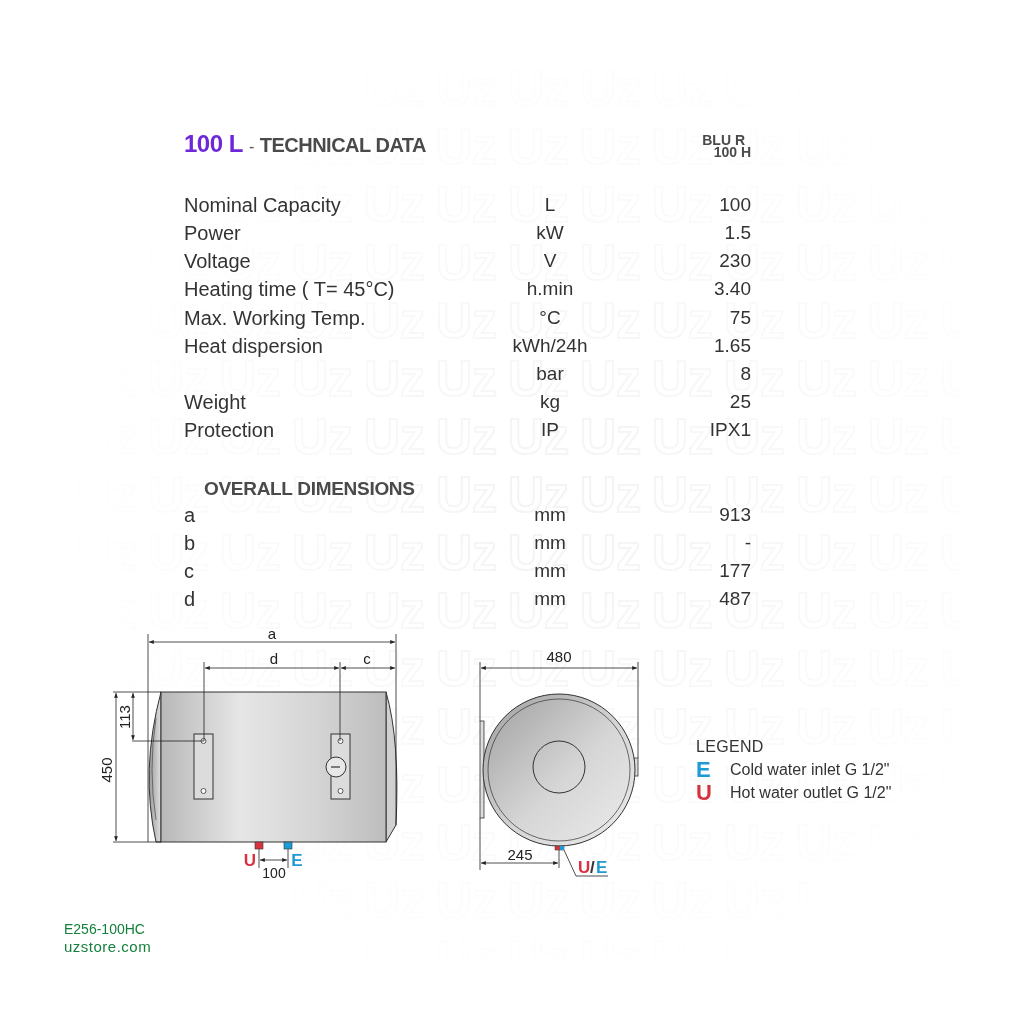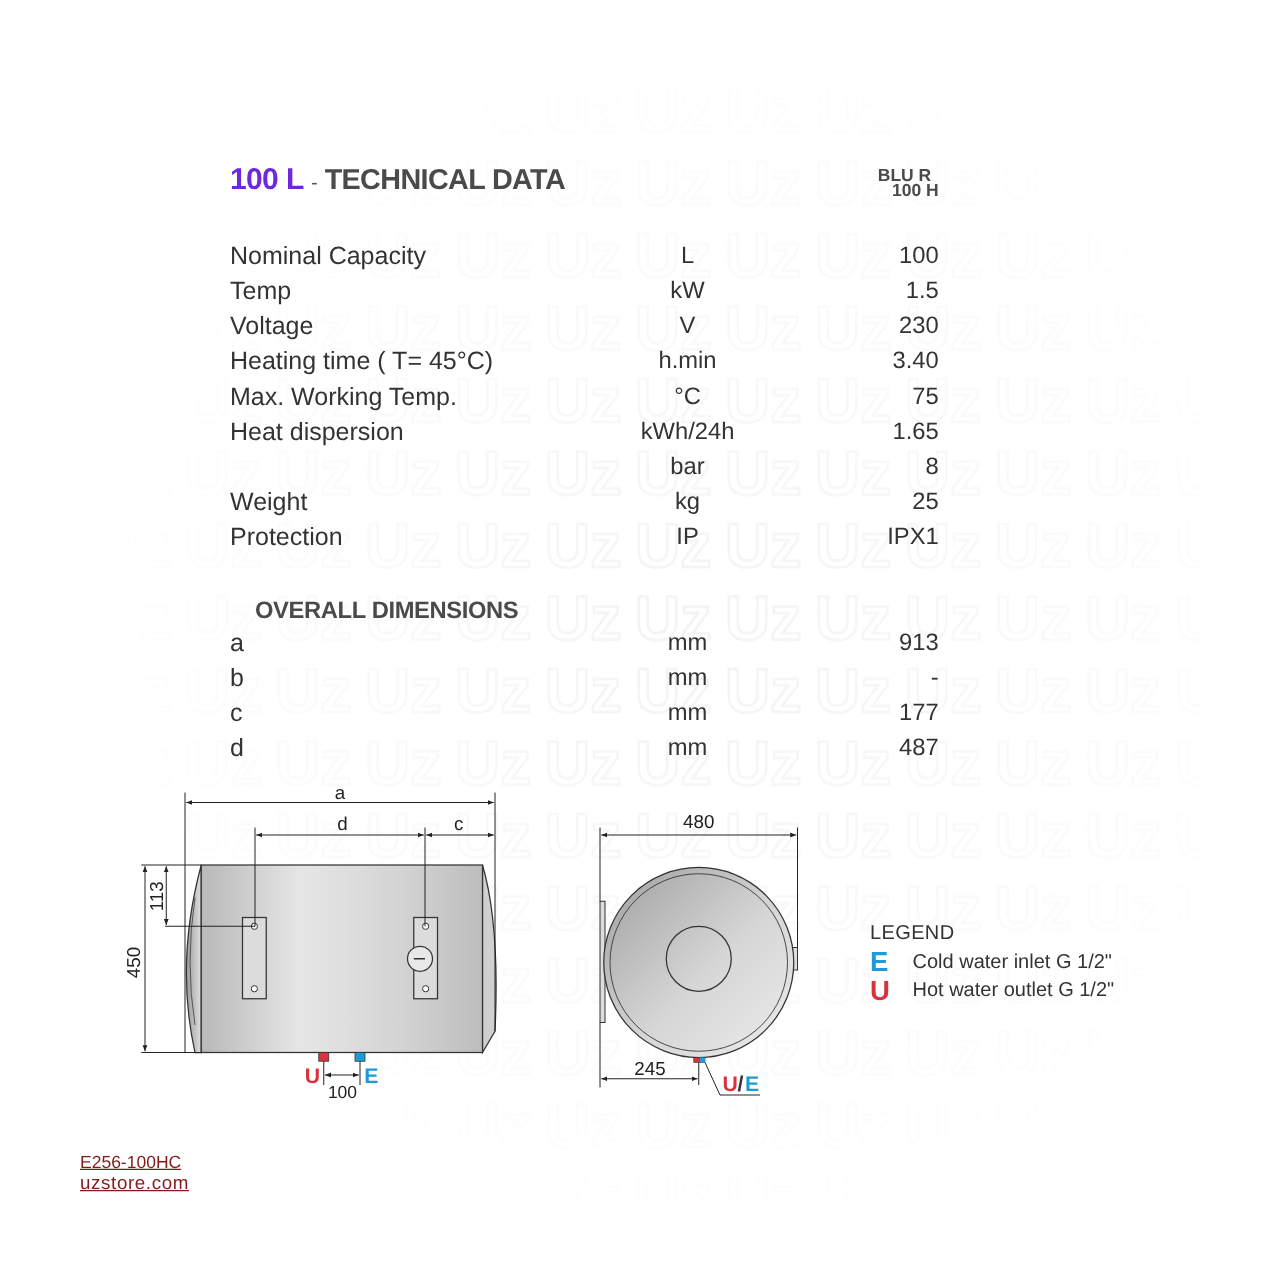--- a/index.html
+++ b/index.html
@@ -5,35 +5,35 @@
     html, body { margin: 0; padding: 0; }
     body {
       width: 1023px; height: 1023px; background: #ffffff; position: relative; overflow: hidden;
       font-family: "Liberation Sans", sans-serif; color: #3a3a3a;
     }
     .watermark { position: absolute; left: 0; top: 0; width: 1023px; height: 1023px; pointer-events: none; }
     .abs { position: absolute; }
     .title-wrap { left: 184px; top: 130px; font-size: 24px; font-weight: bold; letter-spacing: -0.5px; }
     .title-cap { color: #6d28d9; }
     .title-sep { color: #555; font-size: 16px; font-weight: normal; margin: 0 6px 0 6px; }
-    .title-rest { color: #4a4a4a; font-size: 23px; }
+    .title-rest { color: #4a4a4a; font-size: 20px; }
     .model { right: 272px; text-align: right; font-size: 14px; font-weight: bold; color: #4a4a4a; line-height: 22px; margin-left: 44px; }
     .model-1 { top: 129px; right: 278px; }
     .model-2 { top: 141px; }
     .row { position: absolute; left: 184px; width: 567px; height: 28px; font-size: 20px; color: #333; }
     .row .lbl { position: absolute; left: 0; top: 0; white-space: nowrap; }
     .row .unit { position: absolute; left: 366px; width: 0; top: 0; white-space: nowrap; display: flex; justify-content: center; }
     .row .val { position: absolute; right: 0; top: 0; white-space: nowrap; text-align: right; font-size: 19px; }
     .row .unit span { display: block; font-size: 19px; }
     .section-title { left: 184px; top: 478px; font-size: 19px; font-weight: bold; color: #4a4a4a; letter-spacing: -0.3px; margin-left: 20px; }
     .legend { left: 696px; top: 738px; font-size: 16px; color: #333; }
     .legend-title { font-size: 16px; letter-spacing: 0.3px; margin-bottom: 2px; }
     .legend-row { display: flex; align-items: center; height: 23px; }
     .legend-letter { font-weight: bold; font-size: 22px; width: 34px; }
-    .footer { left: 64px; top: 920px; font-size: 14px; color: #7f1d1d; line-height: 18px; text-decoration: underline; }
+    .footer { left: 64px; top: 920px; font-size: 14px; color: #15803d; line-height: 18px; }
     .footer .site { font-size: 15px; letter-spacing: 0.5px; }
     svg text { font-family: "Liberation Sans", sans-serif; }
   </style>
 </head>
 <body>
 
 <svg class="watermark" viewBox="0 0 1023 1023">
   <defs>
     <pattern id="uzp" x="0" y="0" width="72" height="58" patternUnits="userSpaceOnUse">
       <text x="4" y="48" font-size="50" font-weight="bold" fill="none" stroke="#f3f3f3" stroke-width="2" font-family="Liberation Sans, sans-serif">Uz</text>
@@ -57,21 +57,21 @@
 
 <div>
   <div class="row" style="top:194px">
     <span class="lbl">Nominal Capacity</span>
     <span class="unit">
         <span>L</span>
       </span>
     <span class="val">100</span>
   </div>
   <div class="row" style="top:222px">
-    <span class="lbl">Temp</span>
+    <span class="lbl">Power</span>
     <span class="unit">
         <span>kW</span>
       </span>
     <span class="val">1.5</span>
   </div>
   <div class="row" style="top:250px">
     <span class="lbl">Voltage</span>
     <span class="unit">
         <span>V</span>
       </span>

